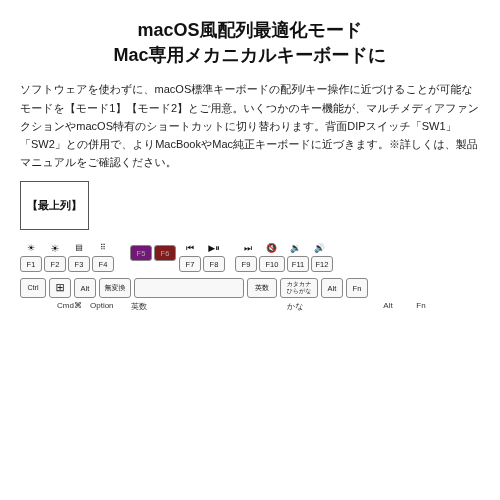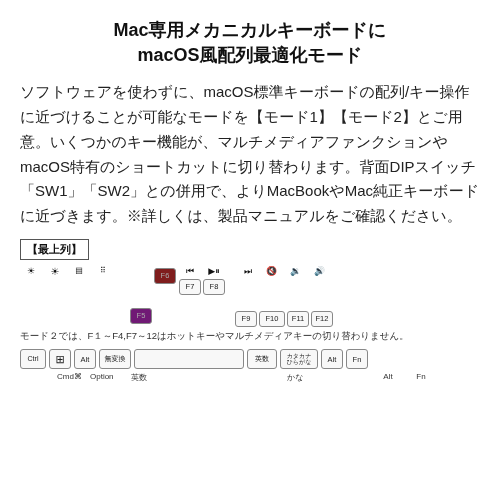--- a/index.html
+++ b/index.html
@@ -13,32 +13,32 @@
       color: #111;
     }
     .main-title {
       text-align: center;
       font-size: 18px;
       font-weight: bold;
       line-height: 1.4;
       margin-bottom: 12px;
     }
     .body-text {
-      font-size: 15px;
+      font-size: 11px;
       line-height: 1.65;
       margin-bottom: 10px;
       color: #222;
     }
     .section-box {
       border: 1.5px solid #555;
       display: inline-block;
-      padding: 2px 6px;
+      padding: 16px 6px;
       font-size: 11px;
       font-weight: bold;
-      margin-bottom: 6px;
+      margin-bottom: 13px;
     }
     .keyboard-row {
       display: flex;
       align-items: center;
       gap: 3px;
       margin-bottom: 4px;
       flex-wrap: nowrap;
     }
     .key {
       border: 1.5px solid #888;
@@ -67,51 +67,57 @@
     .key-space { width: 110px; height: 20px; }
     .key-alt2 { width: 22px; height: 20px; font-size: 7.5px; }
     .key-fn2 { width: 22px; height: 20px; font-size: 7.5px; }
     .keyboard-section { margin-bottom: 6px; }
   </style>
 </head>
 <body>
 
 <div>
   <div class="main-title">
+    <div>macOS風配列最適化モード</div>
     <div>Mac専用メカニカルキーボードに</div>
-    <div>macOS風配列最適化モード</div>
   </div>
 </div>
 
 <div class="body-text">ソフトウェアを使わずに、macOS標準キーボードの配列/キー操作に近づけることが可能なモードを【モード1】【モード2】とご用意。いくつかのキー機能が、マルチメディアファンクションやmacOS特有のショートカットに切り替わります。背面DIPスイッチ「SW1」「SW2」との併用で、よりMacBookやMac純正キーボードに近づきます。※詳しくは、製品マニュアルをご確認ください。</div>
 
 <div class="keyboard-section">
   <div class="section-box">【最上列】</div>
   
   
   <div style="display:flex; align-items:flex-start; gap:3px; margin-bottom:2px;">
 
     <div style="display:flex; flex-direction:column; align-items:center; gap:1px;">
       <div style="display:flex; gap:2px; margin-bottom:1px;">
         <span style="font-size:9px; width:22px; text-align:center;">☀</span>
         <span style="font-size:10px; width:22px; text-align:center;">☀</span>
         <span style="font-size:8px; width:22px; text-align:center;">▤</span>
         <span style="font-size:8px; width:22px; text-align:center;">⠿</span>
       </div>
+      <div class="keyboard-row" style="gap:2px; margin-bottom:0;">
+        <div class="key key-f1">F1</div>
+        <div class="key key-f1">F2</div>
+        <div class="key key-f1">F3</div>
+        <div class="key key-f1">F4</div>
+      </div>
     </div>
 
     <div style="width:10px;"></div>
 
     <div style="display:flex; flex-direction:column; align-items:center; gap:1px;">
       <div style="display:flex; gap:2px; margin-bottom:1px;">
         <span style="width:22px;"></span>
         <span style="width:22px;"></span>
       </div>
       <div style="display:flex; gap:2px;">
-        <div class="key key-f1" style="background:#701a75; color:#aaa;margin-top:40px;">F5</div>
+        <div class="key key-f1" style="background:#701a75; color:#aaa;">F5</div>
         <div class="key key-f1" style="background:#7f1d1d; color:#aaa;">F6</div>
       </div>
     </div>
 
     <div style="display:flex; flex-direction:column; align-items:center; gap:1px;">
       <div style="display:flex; gap:2px; margin-bottom:1px;">
         <span style="font-size:9px; width:22px; text-align:center;">⏮</span>
         <span style="font-size:9px; width:22px; text-align:center;">▶⏸</span>
       </div>
       <div style="display:flex; gap:2px;">
@@ -122,30 +128,29 @@
 
     <div style="width:4px;"></div>
 
     <div style="display:flex; flex-direction:column; align-items:center; gap:1px;">
       <div style="display:flex; gap:2px; margin-bottom:1px;">
         <span style="font-size:9px; width:22px; text-align:center;">⏭</span>
         <span style="font-size:9px; width:22px; text-align:center;">🔇</span>
         <span style="font-size:9px; width:22px; text-align:center;">🔉</span>
         <span style="font-size:9px; width:22px; text-align:center;">🔊</span>
       </div>
-      <div style="display:flex; gap:2px;margin-top:32px;">
+      <div style="display:flex; gap:2px;">
         <div class="key key-f1">F9</div>
         <div class="key key-f1" style="width:26px;">F10</div>
         <div class="key key-f1">F11</div>
         <div class="key key-f1">F12</div>
       </div>
     </div>
   </div>
 
-  <div class="note-text">モード２では、F１～F4,F7～12はホットキーやマルチメディアキーの切り替わりません。</div>
 </div>
 
 <div class="keyboard-section">
   
   
   <div style="display:flex; align-items:center; gap:3px; margin-bottom:3px;">
     <div class="key key-ctrl">Ctrl</div>
     <div class="key key-win" style="font-size:11px;">⊞</div>
     <div class="key key-alt">Alt</div>
     <div class="key key-henkan" style="font-size:7px;">無変換</div>

